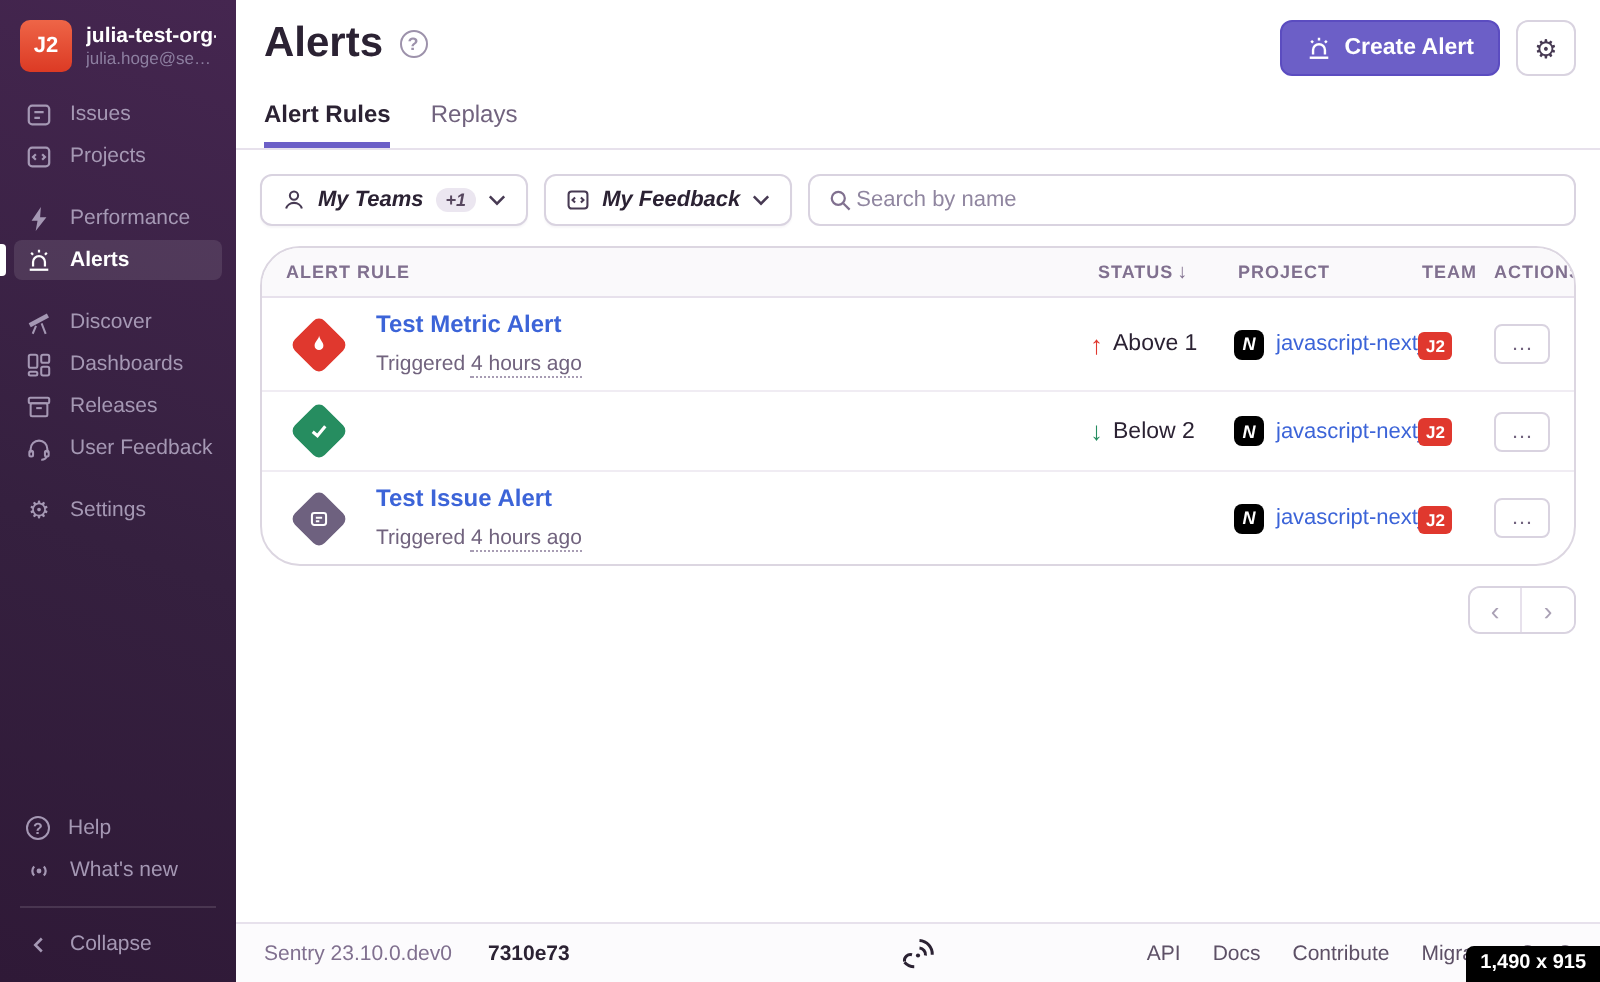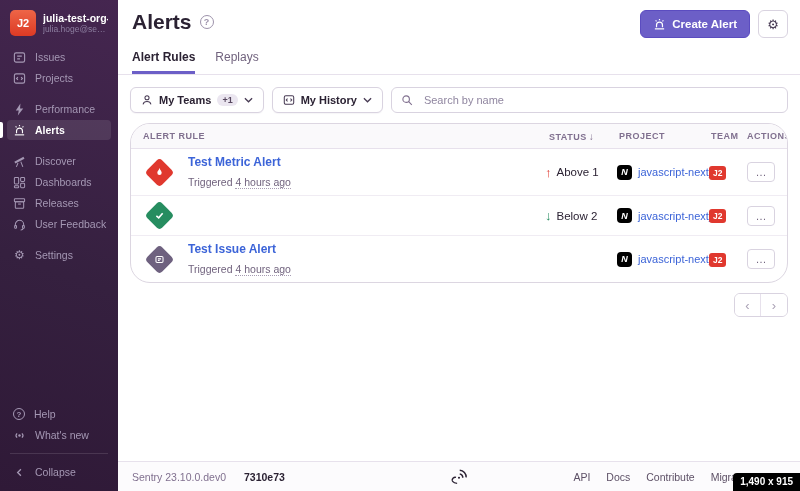--- a/index.html
+++ b/index.html
@@ -65,29 +65,29 @@
   }
   .tabs { display:flex; gap:20px; padding:12px 14px 0 14px; border-bottom:1px solid #e7e1ec; }
   .tab { font-size:12px; color:#71637e; padding-bottom:7px; cursor:pointer; border-bottom:3px solid transparent; }
   .tab.active { color:#2b2233; font-weight:bold; border-bottom-color:#6c5fc7; }
   .content { padding:12px 12px 0 12px; flex:1; }
   
   .filter-row { display:flex; gap:8px; margin-bottom:10px; }
   .filter-btn {
     height:26px; background:#fff; border:1px solid #d9d3e0; border-radius:6px;
     display:flex; align-items:center; gap:6px; padding:0 10px;
-    font-size:11px; font-weight:bold; color:#2b2233; cursor:pointer; box-shadow:0 1px 1px rgba(45,20,70,0.04);
+    font-size:11px; font-weight:bold; color:#2b2233; cursor:pointer; box-shadow:0 1px 1px rgba(45,20,70,0.04);font-style:italic;
   }
   .count-pill {
     background:#ebe6f0; color:#57475f; border-radius:8px; font-size:9px; font-weight:bold;
     padding:1px 5px;
   }
   .search-box {
     flex:1; height:26px; border:1px solid #d9d3e0; border-radius:6px; background:#fff;
-    display:flex; align-items:center; gap:11px; padding:0 9px;
+    display:flex; align-items:center; gap:2px; padding:0 9px;
   }
   .search-box input { border:none; outline:none; flex:1; font-size:11px; font-family:inherit; color:#2b2233; background:transparent; }
   .search-box input::placeholder { color:#9086a0; }
   
   .panel { border:1px solid #dcd6e1; border-radius:20px; overflow:hidden; background:#fff; }
   .grid-row { display:grid; grid-template-columns:1fr 70px 92px 36px 48px; align-items:center; }
   .panel-header {
     background:#faf9fb; border-bottom:1px solid #e7e1ec; height:25px;
   }
   .panel-header .hcell {
@@ -331,21 +331,21 @@
             </svg>
           </span>
       </button>
       <button class="filter-btn">
         <span>
             <svg width="12" height="12" viewBox="0 0 14 14" fill="none" stroke="#473a53" stroke-width="1.2">
               <rect x="1.5" y="2" width="11" height="10" rx="1.8"></rect>
               <path d="M5.3 5.5 L3.8 7 L5.3 8.5 M8.7 5.5 L10.2 7 L8.7 8.5"></path>
             </svg>
           </span>
-        <span>My History</span>
+        <span>My Feedback</span>
         <span>
             <svg width="9" height="6" viewBox="0 0 10 6" fill="none" stroke="#473a53" stroke-width="1.4">
               <path d="M1 1 L5 5 L9 1"></path>
             </svg>
           </span>
       </button>
       <div class="search-box">
         <span>
             <svg width="12" height="12" viewBox="0 0 14 14" fill="none" stroke="#80708f" stroke-width="1.3">
               <circle cx="6" cy="6" r="3.8"></circle>

